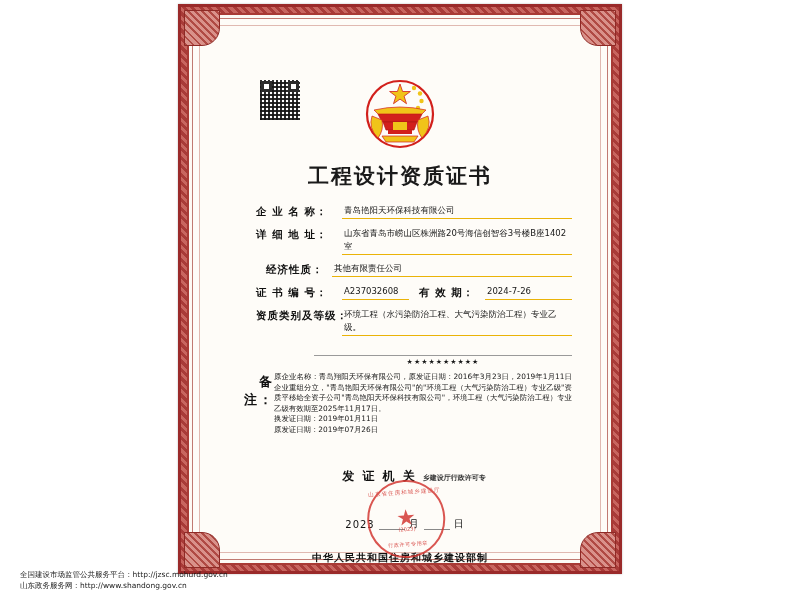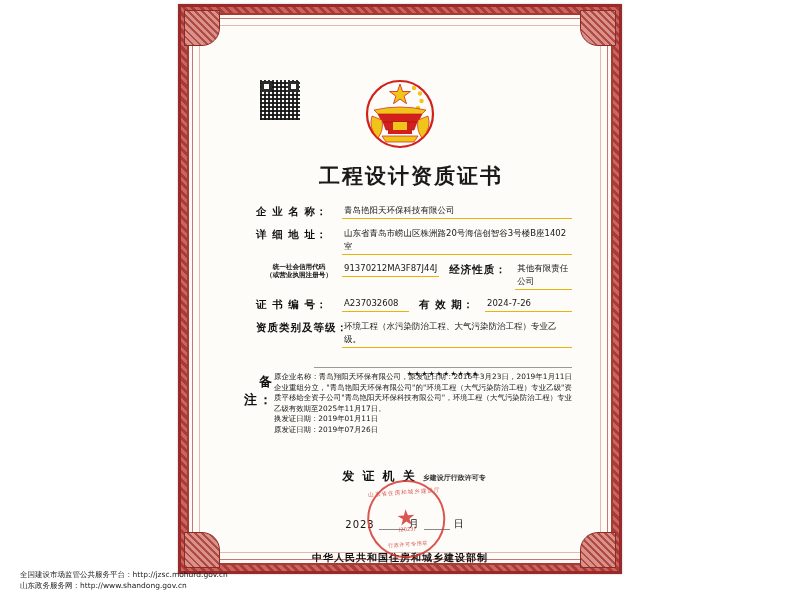--- a/index.html
+++ b/index.html
@@ -113,21 +113,21 @@
     top: 36px;
     width: 96px;
     height: 96px;
   }
   .emblem svg { display:block; }
 
   
   .title {
     position: absolute;
     top: 134px;
-    left: 11px;
+    left: 0;
     width: 100%;
     text-align: center;
     font-size: 21px;
     font-weight: bold;
     letter-spacing: 2px;
     color: #1a1a1a;
     font-family: "DejaVu Sans", "Liberation Sans", sans-serif;
   }
 
   
@@ -376,27 +376,20 @@
           <div class="lbl w1">企 业 名 称：</div>
           <div class="val">青岛艳阳天环保科技有限公司</div>
         </div>
 
         <div class="row">
           <div class="lbl w1">详 细 地 址：</div>
           <div class="val">山东省青岛市崂山区株洲路20号海信创智谷3号楼B座1402室</div>
         </div>
 
         <div class="row">
-          <div class="half-left">
-            <div class="two-line-lbl">
-              <div>统一社会信用代码</div>
-              <div>（或营业执照注册号）</div>
-            </div>
-            <div class="val">91370212MA3F87J44J</div>
-          </div>
           <div class="half-right">
             <div class="lbl w2">经济性质：</div>
             <div class="val">其他有限责任公司</div>
           </div>
         </div>
 
         <div class="row">
           <div class="half-left">
             <div class="lbl w1">证 书 编 号：</div>
             <div class="val">A237032608</div>

